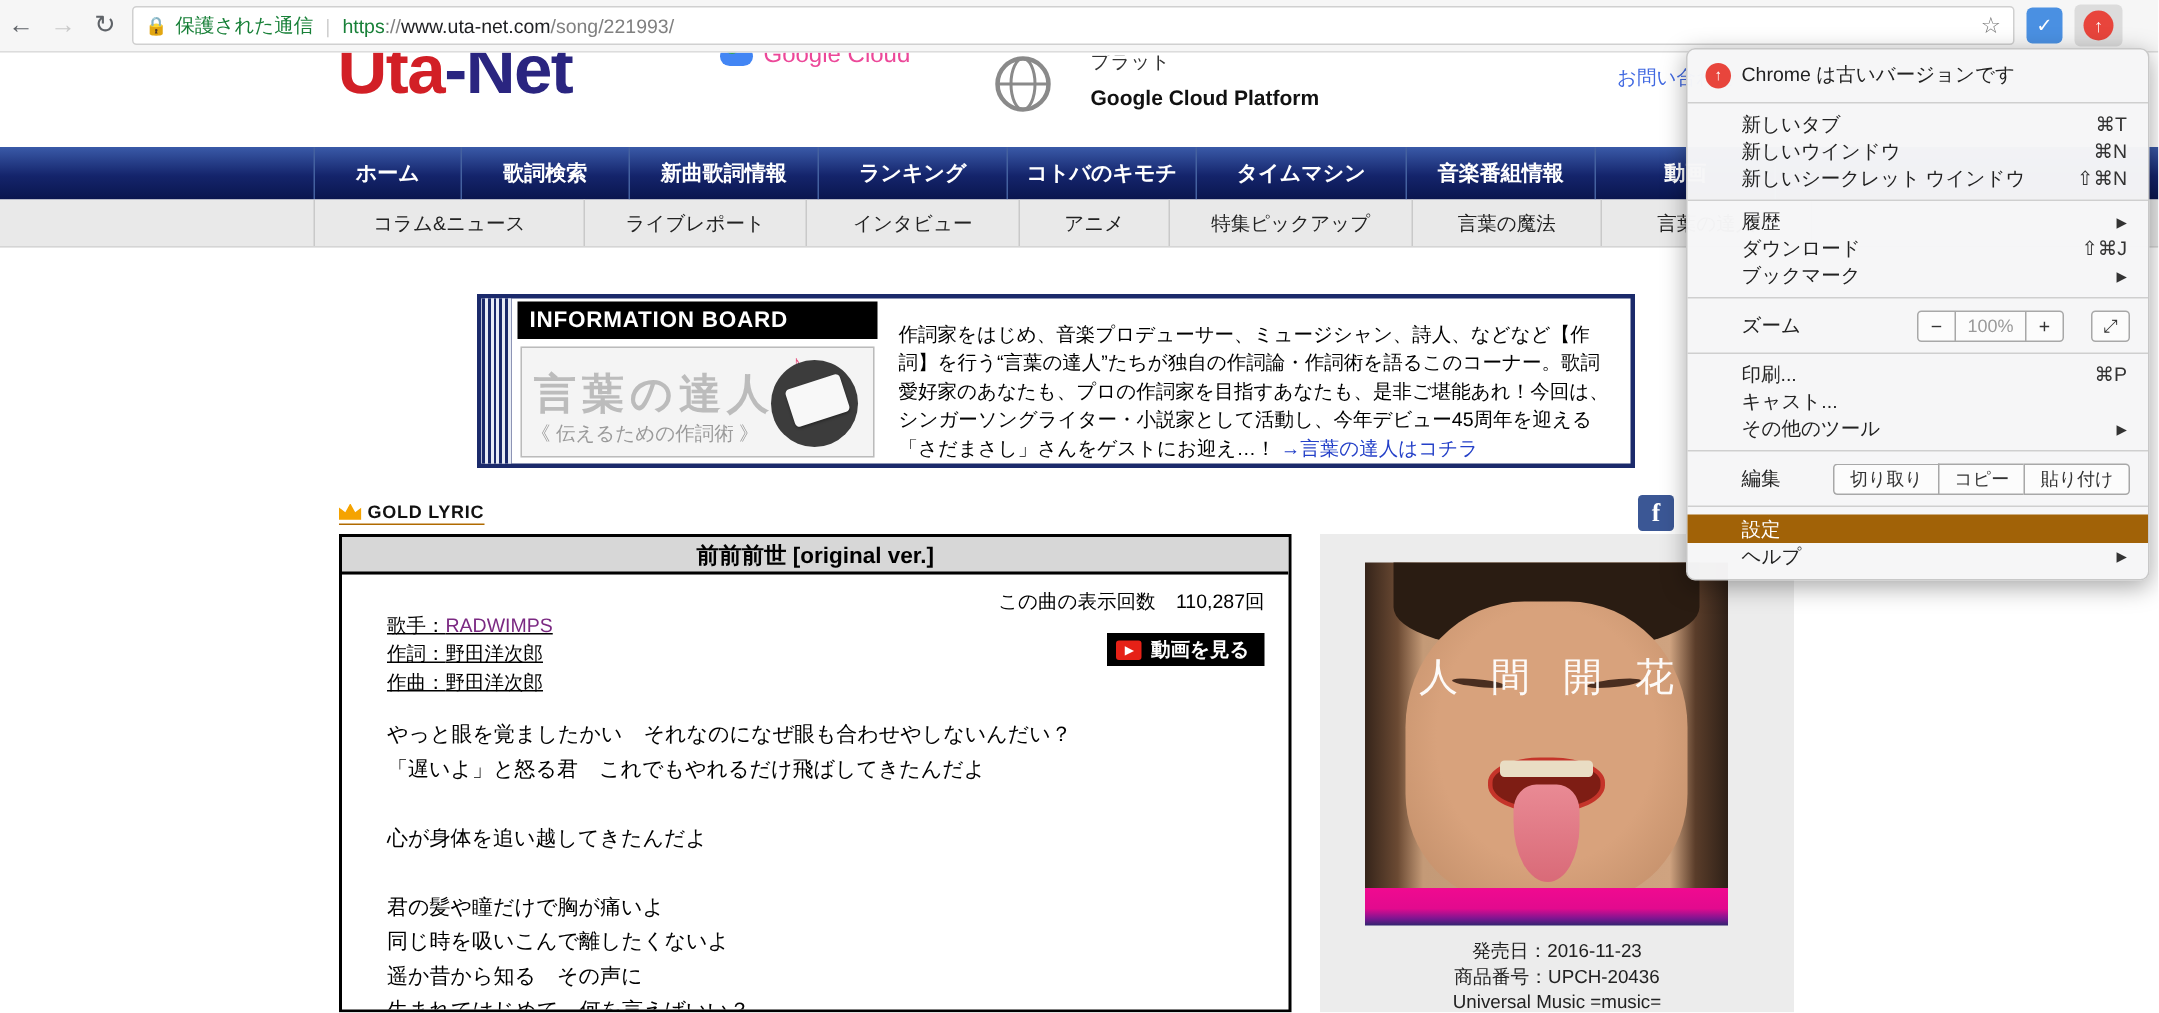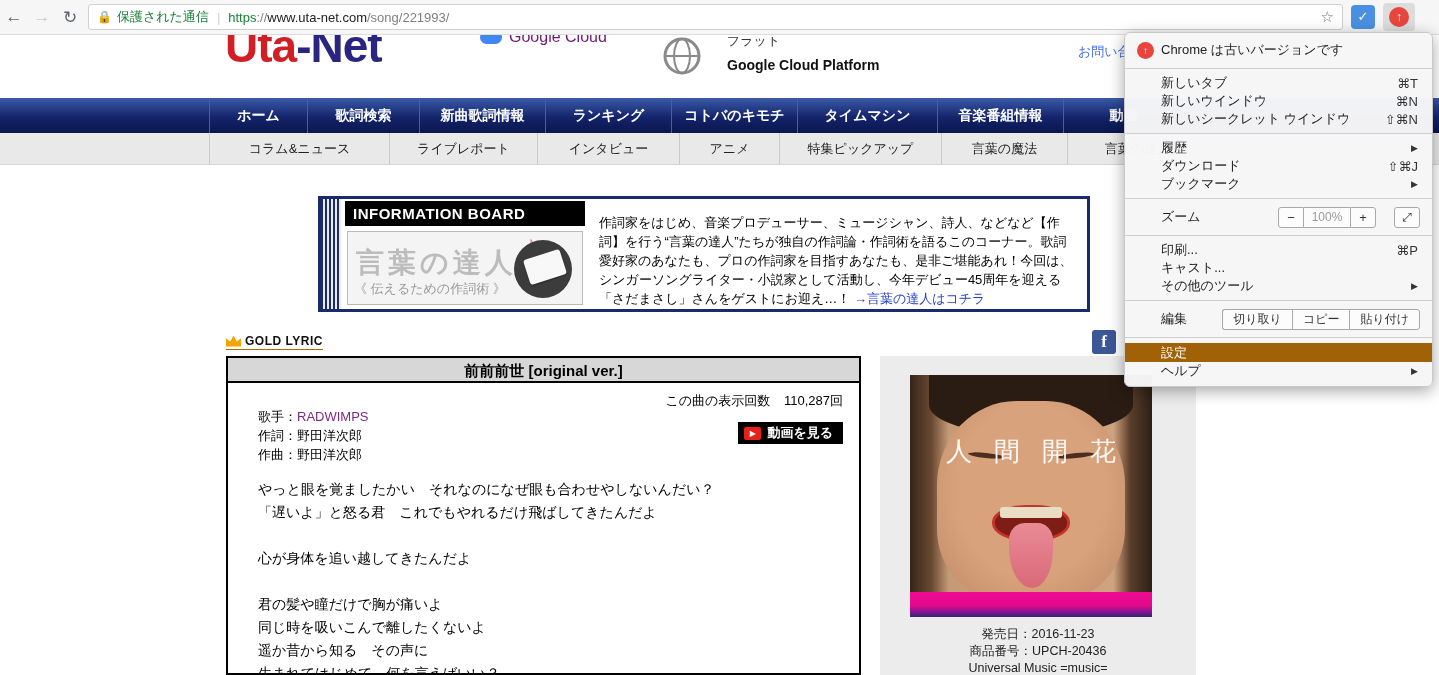--- a/index.html
+++ b/index.html
@@ -29,21 +29,21 @@
     display:flex; align-items:center; justify-content:center; cursor:pointer; }
   .update-circle { width:20px; height:20px; background:#e8453c; border-radius:50%; color:#fff;
     font-size:12px; font-weight:bold; text-align:center; line-height:20px; }
 
   
   .site-header { position:absolute; top:35px; left:0; width:1439px; height:63px; background:#fff; }
   .logo-clip { position:absolute; left:225px; top:0; width:200px; height:40px; overflow:hidden; cursor:pointer; }
   .logo-text { font-size:46px; font-weight:800; letter-spacing:-1px; margin-top:-16px; display:block; }
   .logo-uta { color:#d21f26; } .logo-net { color:#2a2580; }
   .ad-cloud-clip { position:absolute; left:480px; top:0; width:180px; height:13px; overflow:hidden; }
-  .ad-cloud-inner { display:flex; align-items:center; margin-top:-7px; color:#701a75; font-size:16px; }
+  .ad-cloud-inner { display:flex; align-items:center; margin-top:-7px; color:#ec4899; font-size:16px; }
   .cloud-shape { width:22px; height:13px; background:#4285f4; border-radius:8px; margin-right:7px; position:relative; }
   .cloud-shape:before { content:""; position:absolute; left:3px; top:-5px; width:10px; height:10px; background:#34a853; border-radius:50%; }
   .globe { position:absolute; left:663px; top:2px; }
   .ad-frag-clip { position:absolute; left:727px; top:2px; width:150px; height:11px; overflow:hidden; color:#333; }
   .ad-frag-inner { display:block; font-size:13px; margin-top:-5px; }
   .gcp-text { position:absolute; left:727px; top:22px; font-size:14px; font-weight:bold; color:#111; cursor:pointer; }
   .contact-link { position:absolute; left:1078px; top:8px; font-size:13px; color:#4169e1; cursor:pointer; white-space:nowrap; }
 
   
   .main-nav { position:absolute; top:98px; left:0; width:1439px; height:35px; display:flex;
@@ -91,21 +91,21 @@
     border-radius:3px; color:#fff; font-weight:bold; font-size:17px; text-align:center; line-height:24px;
     font-family:"Liberation Serif",serif; cursor:pointer; }
 
   
   .lyric-box { position:absolute; left:226px; top:356px; width:635px; height:319px;
     border:2px solid #000; background:#fff; overflow:hidden; }
   .lyric-title { height:25px; background:#d7d7d7; border-bottom:2px solid #000; text-align:center;
     font-size:15px; font-weight:bold; line-height:25px; }
   .views { position:absolute; right:16px; top:34px; font-size:13px; }
   .views b { font-weight:normal; margin-left:10px; }
-  .credits { position:absolute; left:30px; top:49px; font-size:13px; line-height:19px; }
+  .credits { position:absolute; left:30px; top:49px; font-size:13px; line-height:19px;text-decoration:underline; }
   .artist-link { color:#7b2982; cursor:pointer; }
   .video-btn { position:absolute; right:16px; top:64px; height:22px; background:#000; color:#fff;
     display:flex; align-items:center; padding:0 10px 0 6px; font-size:13px; font-weight:bold; cursor:pointer; }
   .yt { width:17px; height:13px; background:#e62117; border-radius:2px; margin-right:6px;
     color:#fff; font-size:8px; text-align:center; line-height:13px; }
   .lyrics { position:absolute; left:30px; top:120px; font-size:14px; }
   .lyric-line { min-height:23px; line-height:23px; white-space:pre; }
 
   
   .album-panel { position:absolute; left:880px; top:356px; width:316px; height:319px; background:#ececec; }

